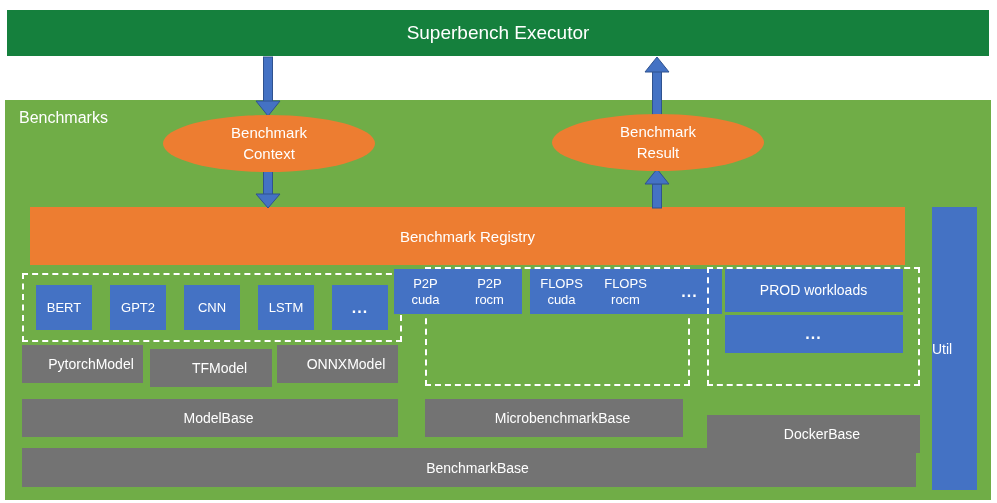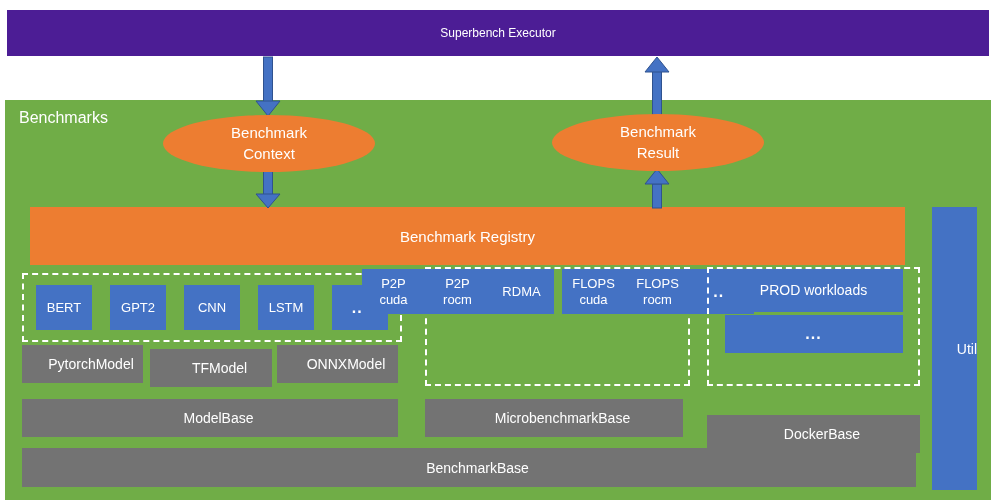--- a/index.html
+++ b/index.html
@@ -1,43 +1,43 @@
 <!DOCTYPE html>
 <html><head>
 <meta charset="utf-8">
 <style>
   * { margin:0; padding:0; box-sizing:border-box; }
   html,body { background:#ffffff; }
   body { font-family:"Liberation Sans","DejaVu Sans",sans-serif; }
   .canvas { position:relative; width:997px; height:503px; background:#ffffff; overflow:hidden; }
 
   .executor-bar { position:absolute; left:7px; top:10px; width:982px; height:46px;
-    background:#4c1d95; display:flex; align-items:center; justify-content:center;
-    color:#ffffff; font-size:12px; }
+    background:#15803d; display:flex; align-items:center; justify-content:center;
+    color:#ffffff; font-size:19px; }
 
   .arrows { position:absolute; left:0; top:0; width:997px; height:503px;
     pointer-events:none; z-index:5; }
 
   .benchmarks { position:absolute; left:5px; top:100px; width:986px; height:400px;
     background:#70ad47; }
   .bm-label { position:absolute; left:14px; top:9px; color:#ffffff; font-size:16px; }
 
   .ellipse { position:absolute; width:212px; height:57px; background:#ed7d31;
     border-radius:50%; display:flex; align-items:center; justify-content:center;
     text-align:center; color:#ffffff; font-size:15px; line-height:1.35;
     white-space:pre-line; z-index:6; }
   .ellipse.context { left:158px; top:15px; }
   .ellipse.result  { left:547px; top:14px; }
 
   .registry { position:absolute; left:25px; top:107px; width:875px; height:58px;
     background:#ed7d31; display:flex; align-items:center; justify-content:center;
     color:#ffffff; font-size:15px; }
 
   .util { position:absolute; left:927px; top:107px; width:45px; height:283px;
-    background:#4472c4; display:flex; align-items:center; justify-content:flex-end;
+    background:#4472c4; display:flex; align-items:center; justify-content:flex-start;
     color:#ffffff; font-size:14px; }
 
   .dashed { position:absolute; border:2px dashed #ffffff; }
   .dashed.models { left:17px; top:173px; width:380px; height:69px;
     display:flex; align-items:center; gap:18px; padding:0 12px; }
   .dashed.micro { left:420px; top:167px; width:265px; height:119px;
     display:flex; flex-direction:row; justify-content:center; gap:8px; padding:0 12px; }
   .micro-row { display:flex; justify-content:space-between; }
   .dashed.docker { left:702px; top:167px; width:213px; height:119px;
     display:flex; flex-direction:column; align-items:center; justify-content:flex-start; gap:3px; }
@@ -116,21 +116,20 @@
     <div class="olive fw-tf">TFModel</div>
     <div class="olive fw-onnx">ONNXModel</div>
     <div class="olive modelbase">ModelBase</div>
 
     <div class="dashed micro">
       <div class="micro-row">
         <div class="chip micro-chip">P2P
 cuda</div>
         <div class="chip micro-chip">P2P
 rocm</div>
-        <div class="chip micro-chip">RDMA</div>
       </div>
       <div class="micro-row">
         <div class="chip micro-chip">FLOPS
 cuda</div>
         <div class="chip micro-chip">FLOPS
 rocm</div>
         <div class="chip micro-chip dots">...</div>
       </div>
     </div>
     <div class="olive microbase">MicrobenchmarkBase</div>

